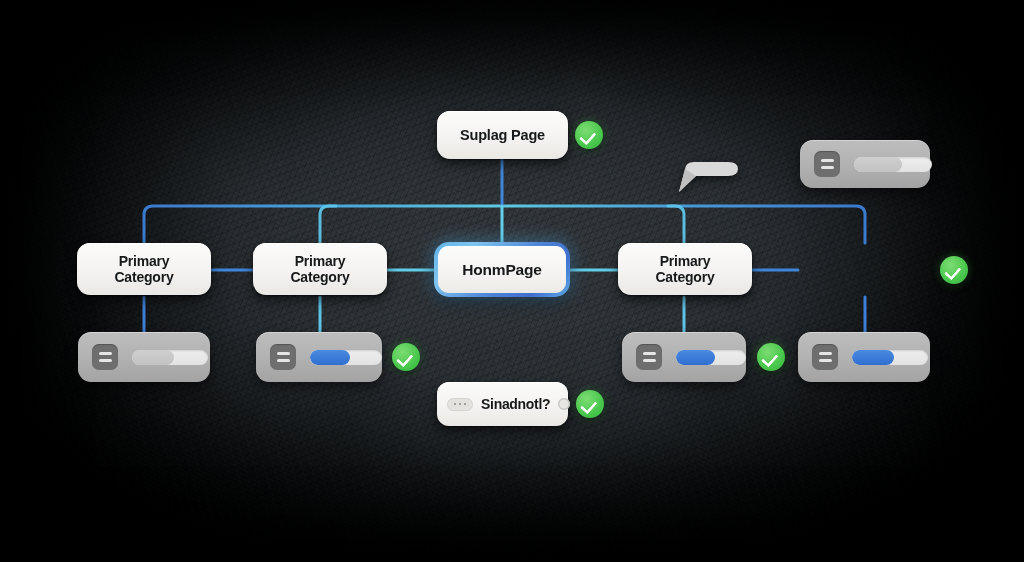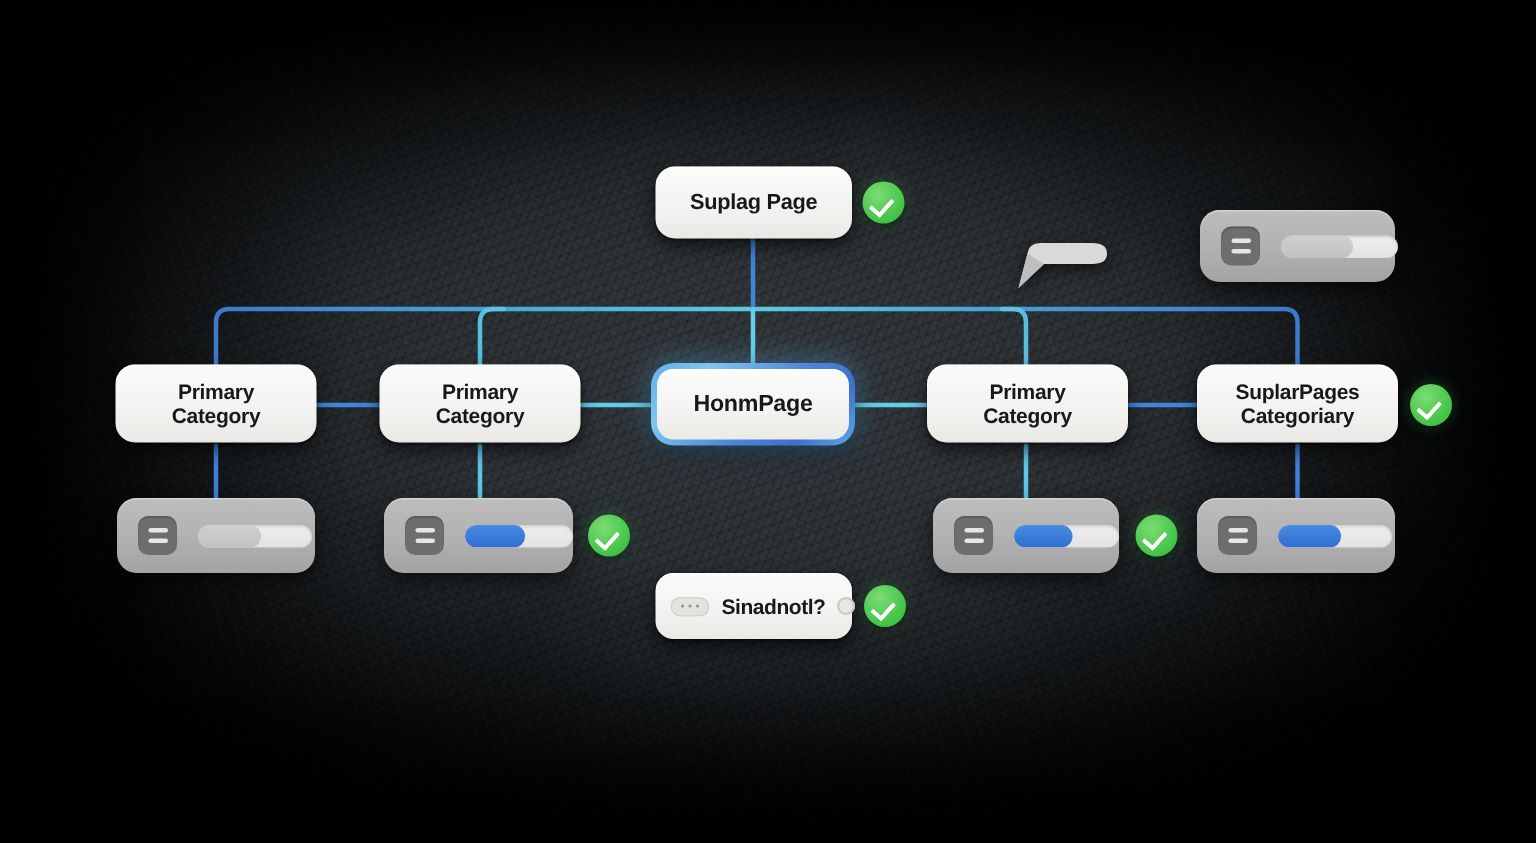--- a/index.html
+++ b/index.html
@@ -337,24 +337,20 @@
 Category</span>
   </div>
   <div class="node cat cat-2">
     <span class="label">Primary
 Category</span>
   </div>
   <div class="node cat cat-4">
     <span class="label">Primary
 Category</span>
   </div>
-  <div class="node cat cat-5">
-    <span class="label">SuplarPages
-Categoriary</span>
-  </div>
   <div class="check chk-right"></div>
 
   <div class="node node-center">
     <span class="inner">
       <span class="label">HonmPage</span>
     </span>
   </div>
 
   <div class="gcard g-1">
     <span class="sq">

